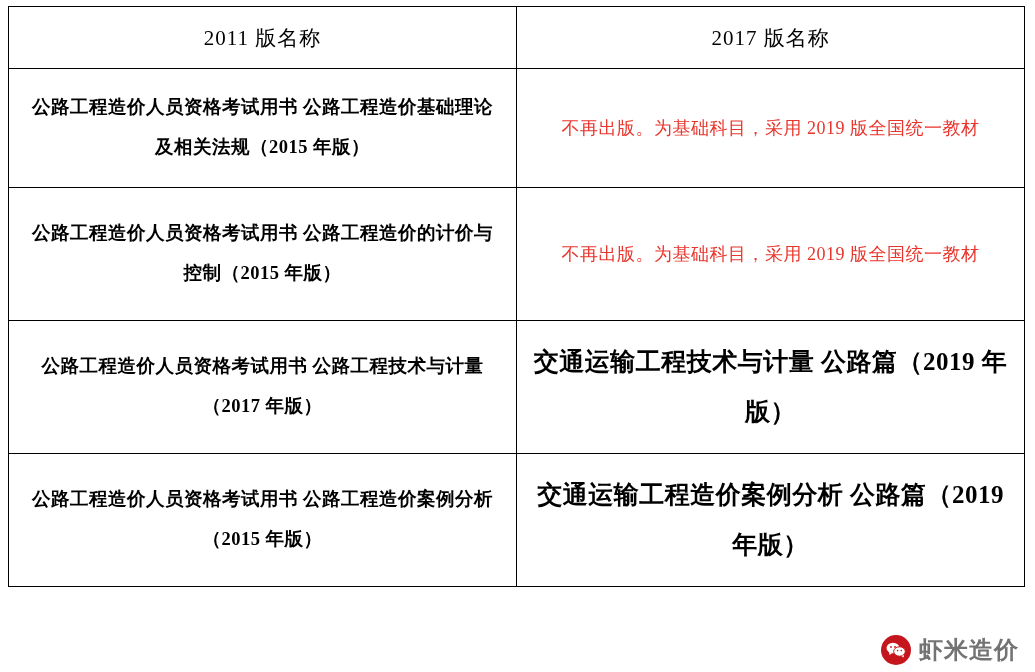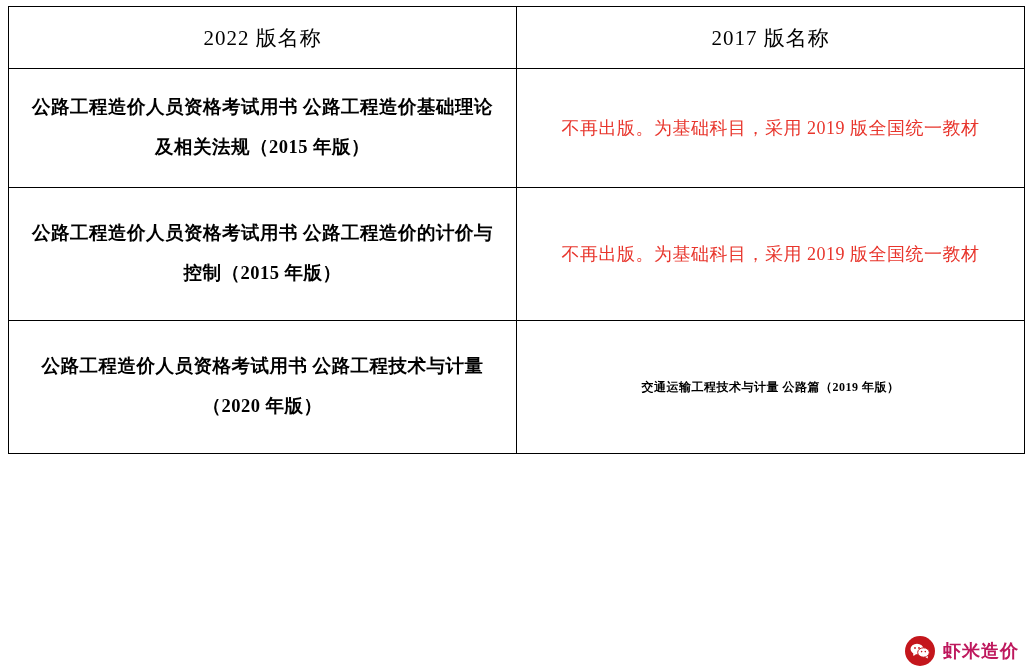--- a/index.html
+++ b/index.html
@@ -45,21 +45,21 @@
     height: 62px;
     padding: 8px 10px;
   }
   .cell-old {
     font-size: 18.5px;
     line-height: 2.15;
     letter-spacing: 0.5px;
     font-weight: 600;
   }
   .cell-new {
-    font-size: 12px;
+    font-size: 25px;
     line-height: 2.0;
     letter-spacing: 0.5px;
   }
   .cell-new.red {
     color: #e8352c;
     font-weight: 400;
     font-size: 18px;
   }
   .cell-new.black {
     color: #000000;
@@ -85,55 +85,59 @@
     background: #c4161c;
     position: relative;
     display: inline-block;
   }
   .wechat-badge svg {
     position: absolute;
     left: 5px;
     top: 7px;
   }
   .footer-text {
-    font-size: 18px;
-    color: #be185d;
+    font-size: 24px;
+    color: #737373;
     font-weight: 700;
     letter-spacing: 1px;
     font-family: "Liberation Sans", sans-serif;
   }
 </style>
 </head>
 <body>
 
 <div class="page">
 
   <table class="compare">
     <colgroup>
         <col class="c1">
         <col class="c2">
       </colgroup>
     <thead>
       <tr>
-        <th class="hdr">2022 版名称</th>
+        <th class="hdr">2011 版名称</th>
         <th class="hdr">2017 版名称</th>
       </tr>
     </thead>
     <tbody>
       <tr class="r1">
         <td class="cell-old">公路工程造价人员资格考试用书  公路工程造价基础理论及相关法规（2015 年版）</td>
         <td class="cell-new red">不再出版。为基础科目，采用 2019 版全国统一教材</td>
       </tr>
       <tr class="r2">
         <td class="cell-old">公路工程造价人员资格考试用书  公路工程造价的计价与控制（2015 年版）</td>
         <td class="cell-new red">不再出版。为基础科目，采用 2019 版全国统一教材</td>
       </tr>
       <tr class="r3">
-        <td class="cell-old">公路工程造价人员资格考试用书  公路工程技术与计量（2020 年版）</td>
+        <td class="cell-old">公路工程造价人员资格考试用书  公路工程技术与计量（2017 年版）</td>
         <td class="cell-new black">交通运输工程技术与计量    公路篇（2019 年版）</td>
+      </tr>
+      <tr class="r4">
+        <td class="cell-old">公路工程造价人员资格考试用书  公路工程造价案例分析（2015 年版）</td>
+        <td class="cell-new black">交通运输工程造价案例分析    公路篇（2019 年版）</td>
       </tr>
     </tbody>
   </table>
 
   <div class="footer">
     <span class="wechat-badge">
       <svg width="20" height="16" viewBox="0 0 20 16" xmlns="http://www.w3.org/2000/svg">
         <ellipse cx="7" cy="6" rx="6.5" ry="5.2" fill="#ffffff"></ellipse>
         <polygon points="3,10 3.5,13 6,11.2" fill="#ffffff"></polygon>
         <ellipse cx="13.5" cy="9.5" rx="5.8" ry="4.7" fill="#ffffff" stroke="#c4161c" stroke-width="1"></ellipse>

